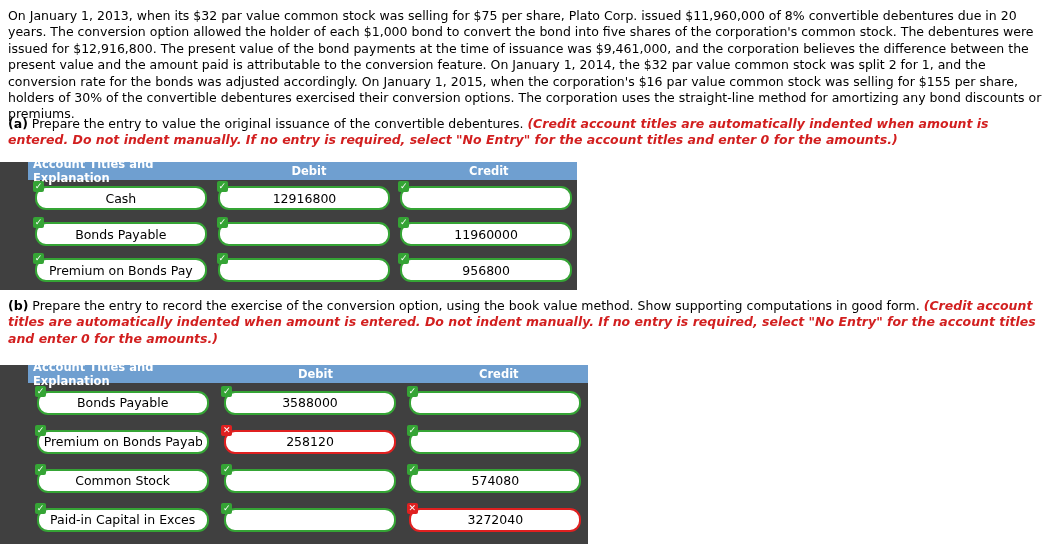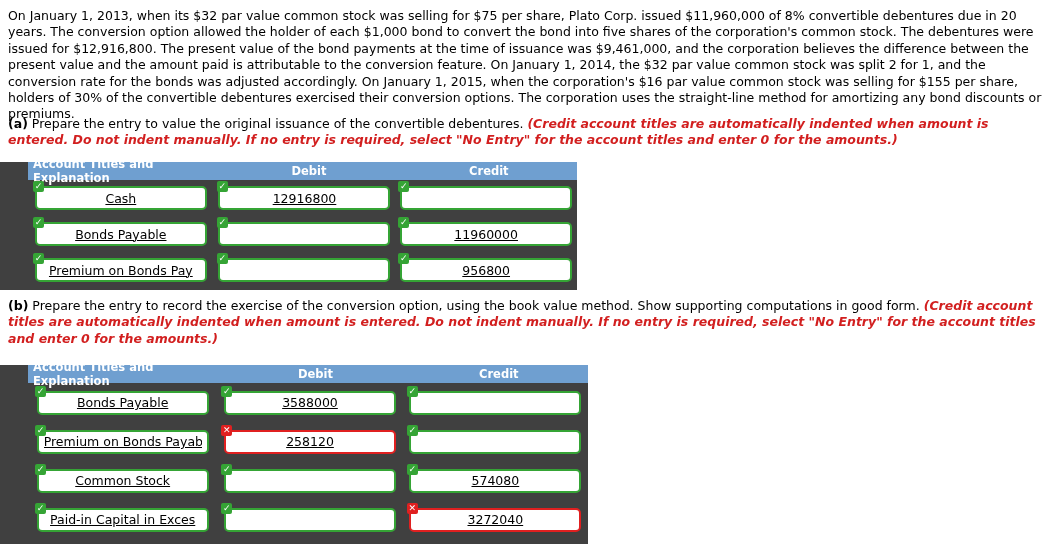--- a/index.html
+++ b/index.html
@@ -98,28 +98,27 @@
   }
   .tbl-a .cellwrap.acct { width: 186px; }
   .tbl-a .cellwrap.amt  { width: 182px; }
   .tbl-b .cellwrap.acct { width: 190px; }
   .tbl-b .cellwrap.amt  { width: 186px; }
 
   .field {
     box-sizing: border-box;
     background: #ffffff;
     border: 2px solid #35a435;
-    border-radius: 5px;
+    border-radius: 11px;
     height: 24px;
     font-family: "DejaVu Sans", sans-serif;
     font-size: 12.5px;
     color: #000000;
     padding: 0 5px;
     outline: none;
-    text-decoration: underline;
   }
   .field.acctinput {
     width: 172px;
     text-align: center;
   }
   .field.amtinput {
     width: 172px;
     text-align: center;
   }
   .field.err {

